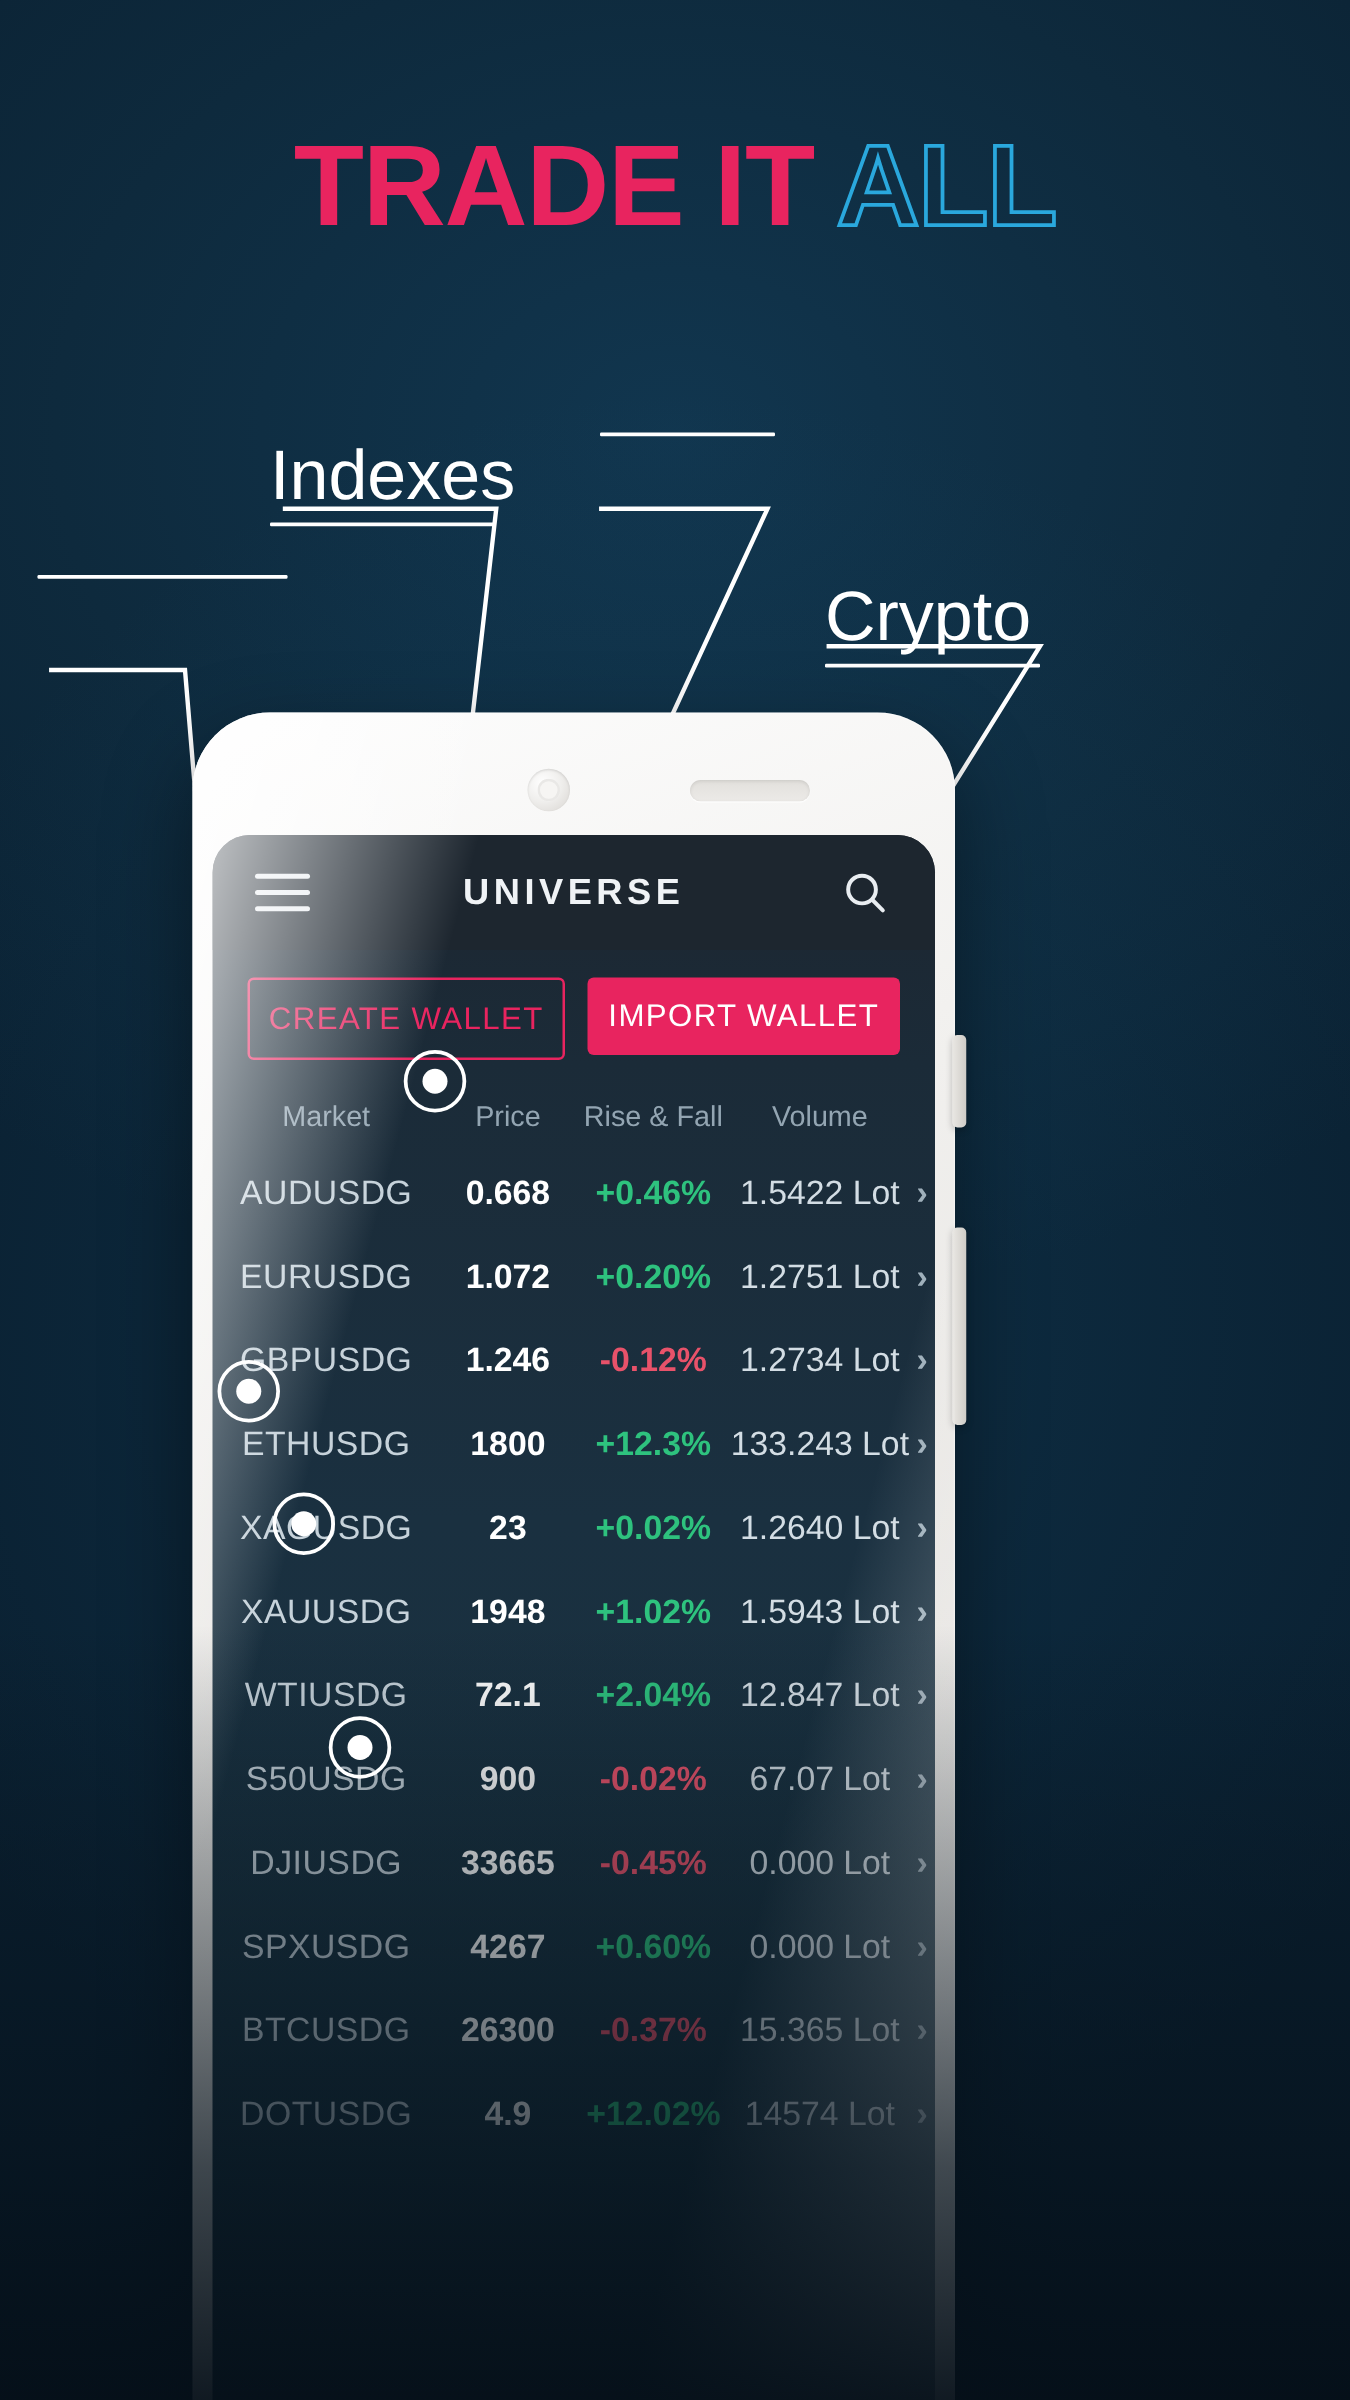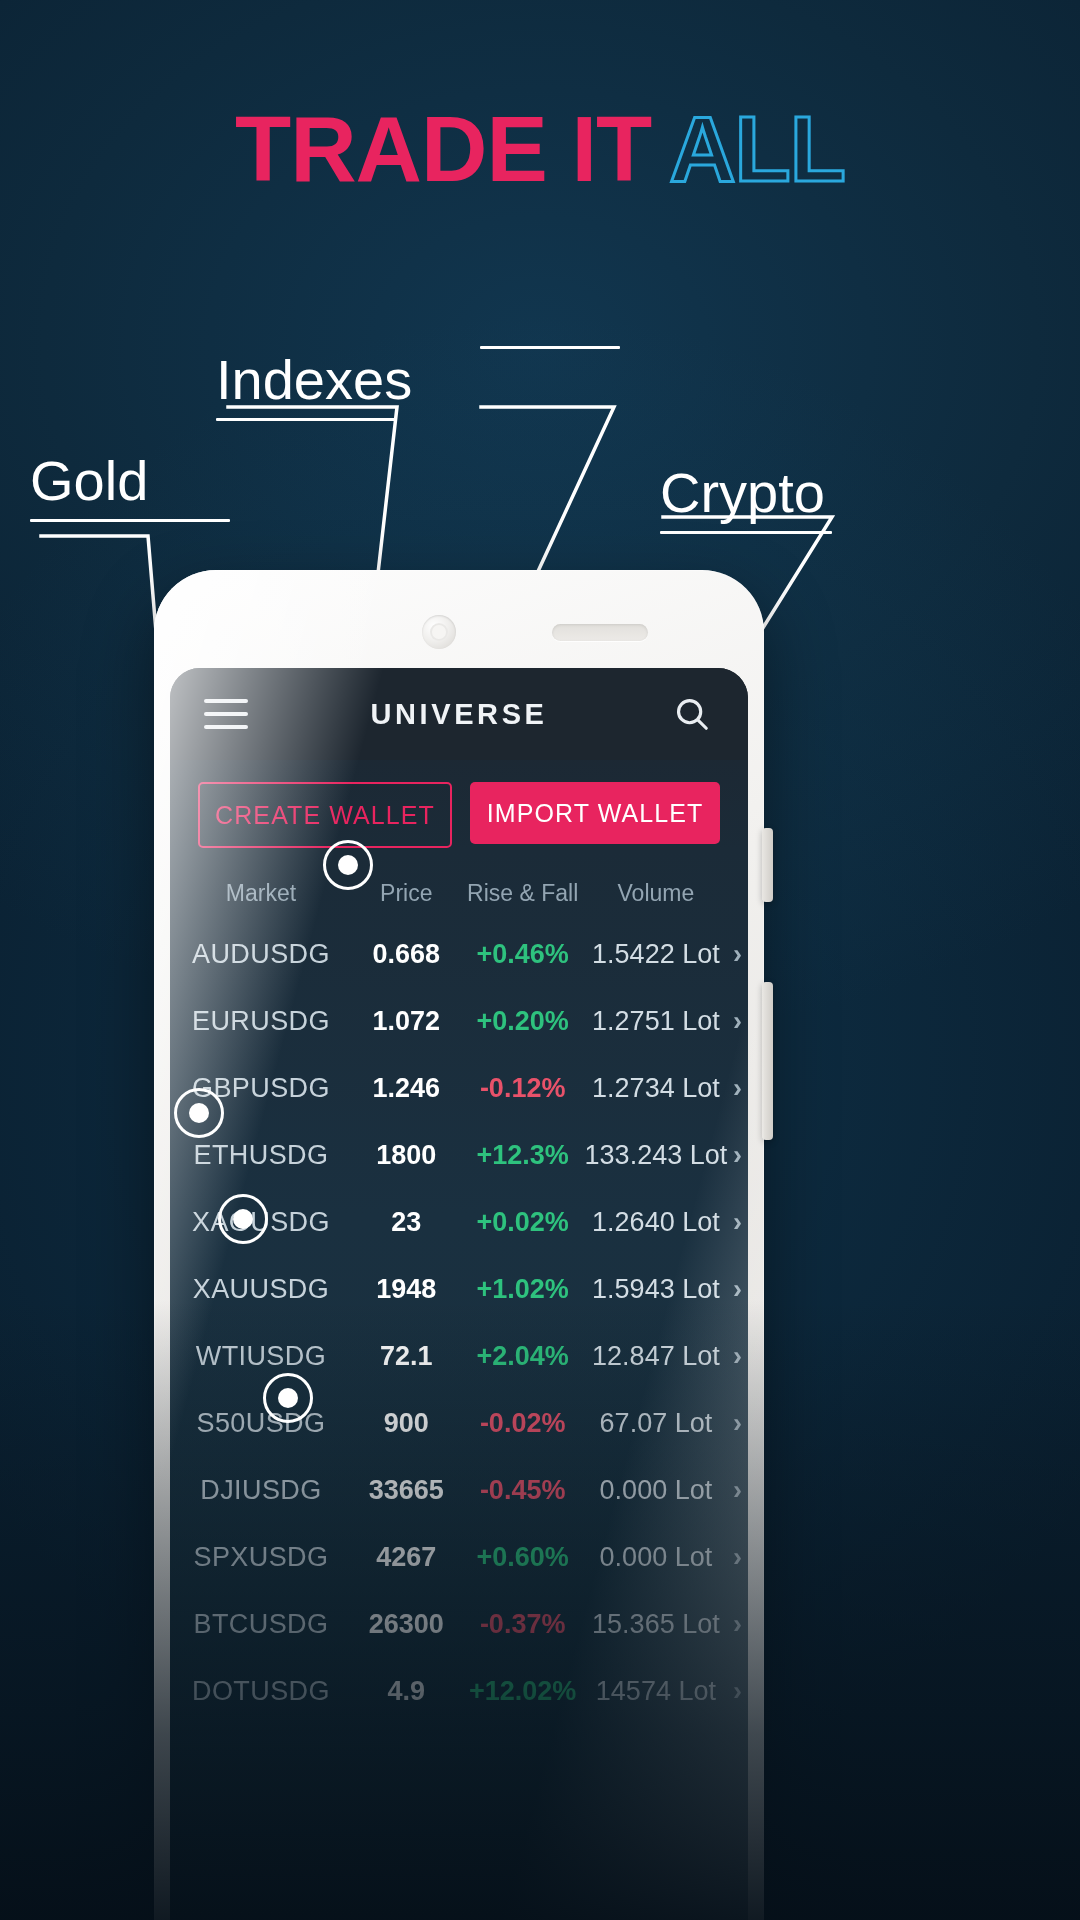--- a/index.html
+++ b/index.html
@@ -151,21 +151,20 @@
 <svg class="leaders" viewBox="0 0 1080 1920">
   <g stroke="#ffffff" stroke-width="3.5" fill="none" stroke-linecap="square">
     <path d="M41 536 L148 536 L196 1110"></path>
     <path d="M228 407 L397 407 L345 862"></path>
     <path d="M481 407 L614 407 L240 1216"></path>
     <path d="M663 517 L832 517 L285 1395"></path>
   </g>
 </svg>
 
 <div class="callout" id="callout-gold">
-  <span class="txt">Gold</span>
   <div class="rule"></div>
 </div>
 <div class="callout" id="callout-indexes">
   <span class="txt">Indexes</span>
   <div class="rule"></div>
 </div>
 <div class="callout" id="callout-forex">
   <div class="rule"></div>
 </div>
 <div class="callout" id="callout-crypto">

